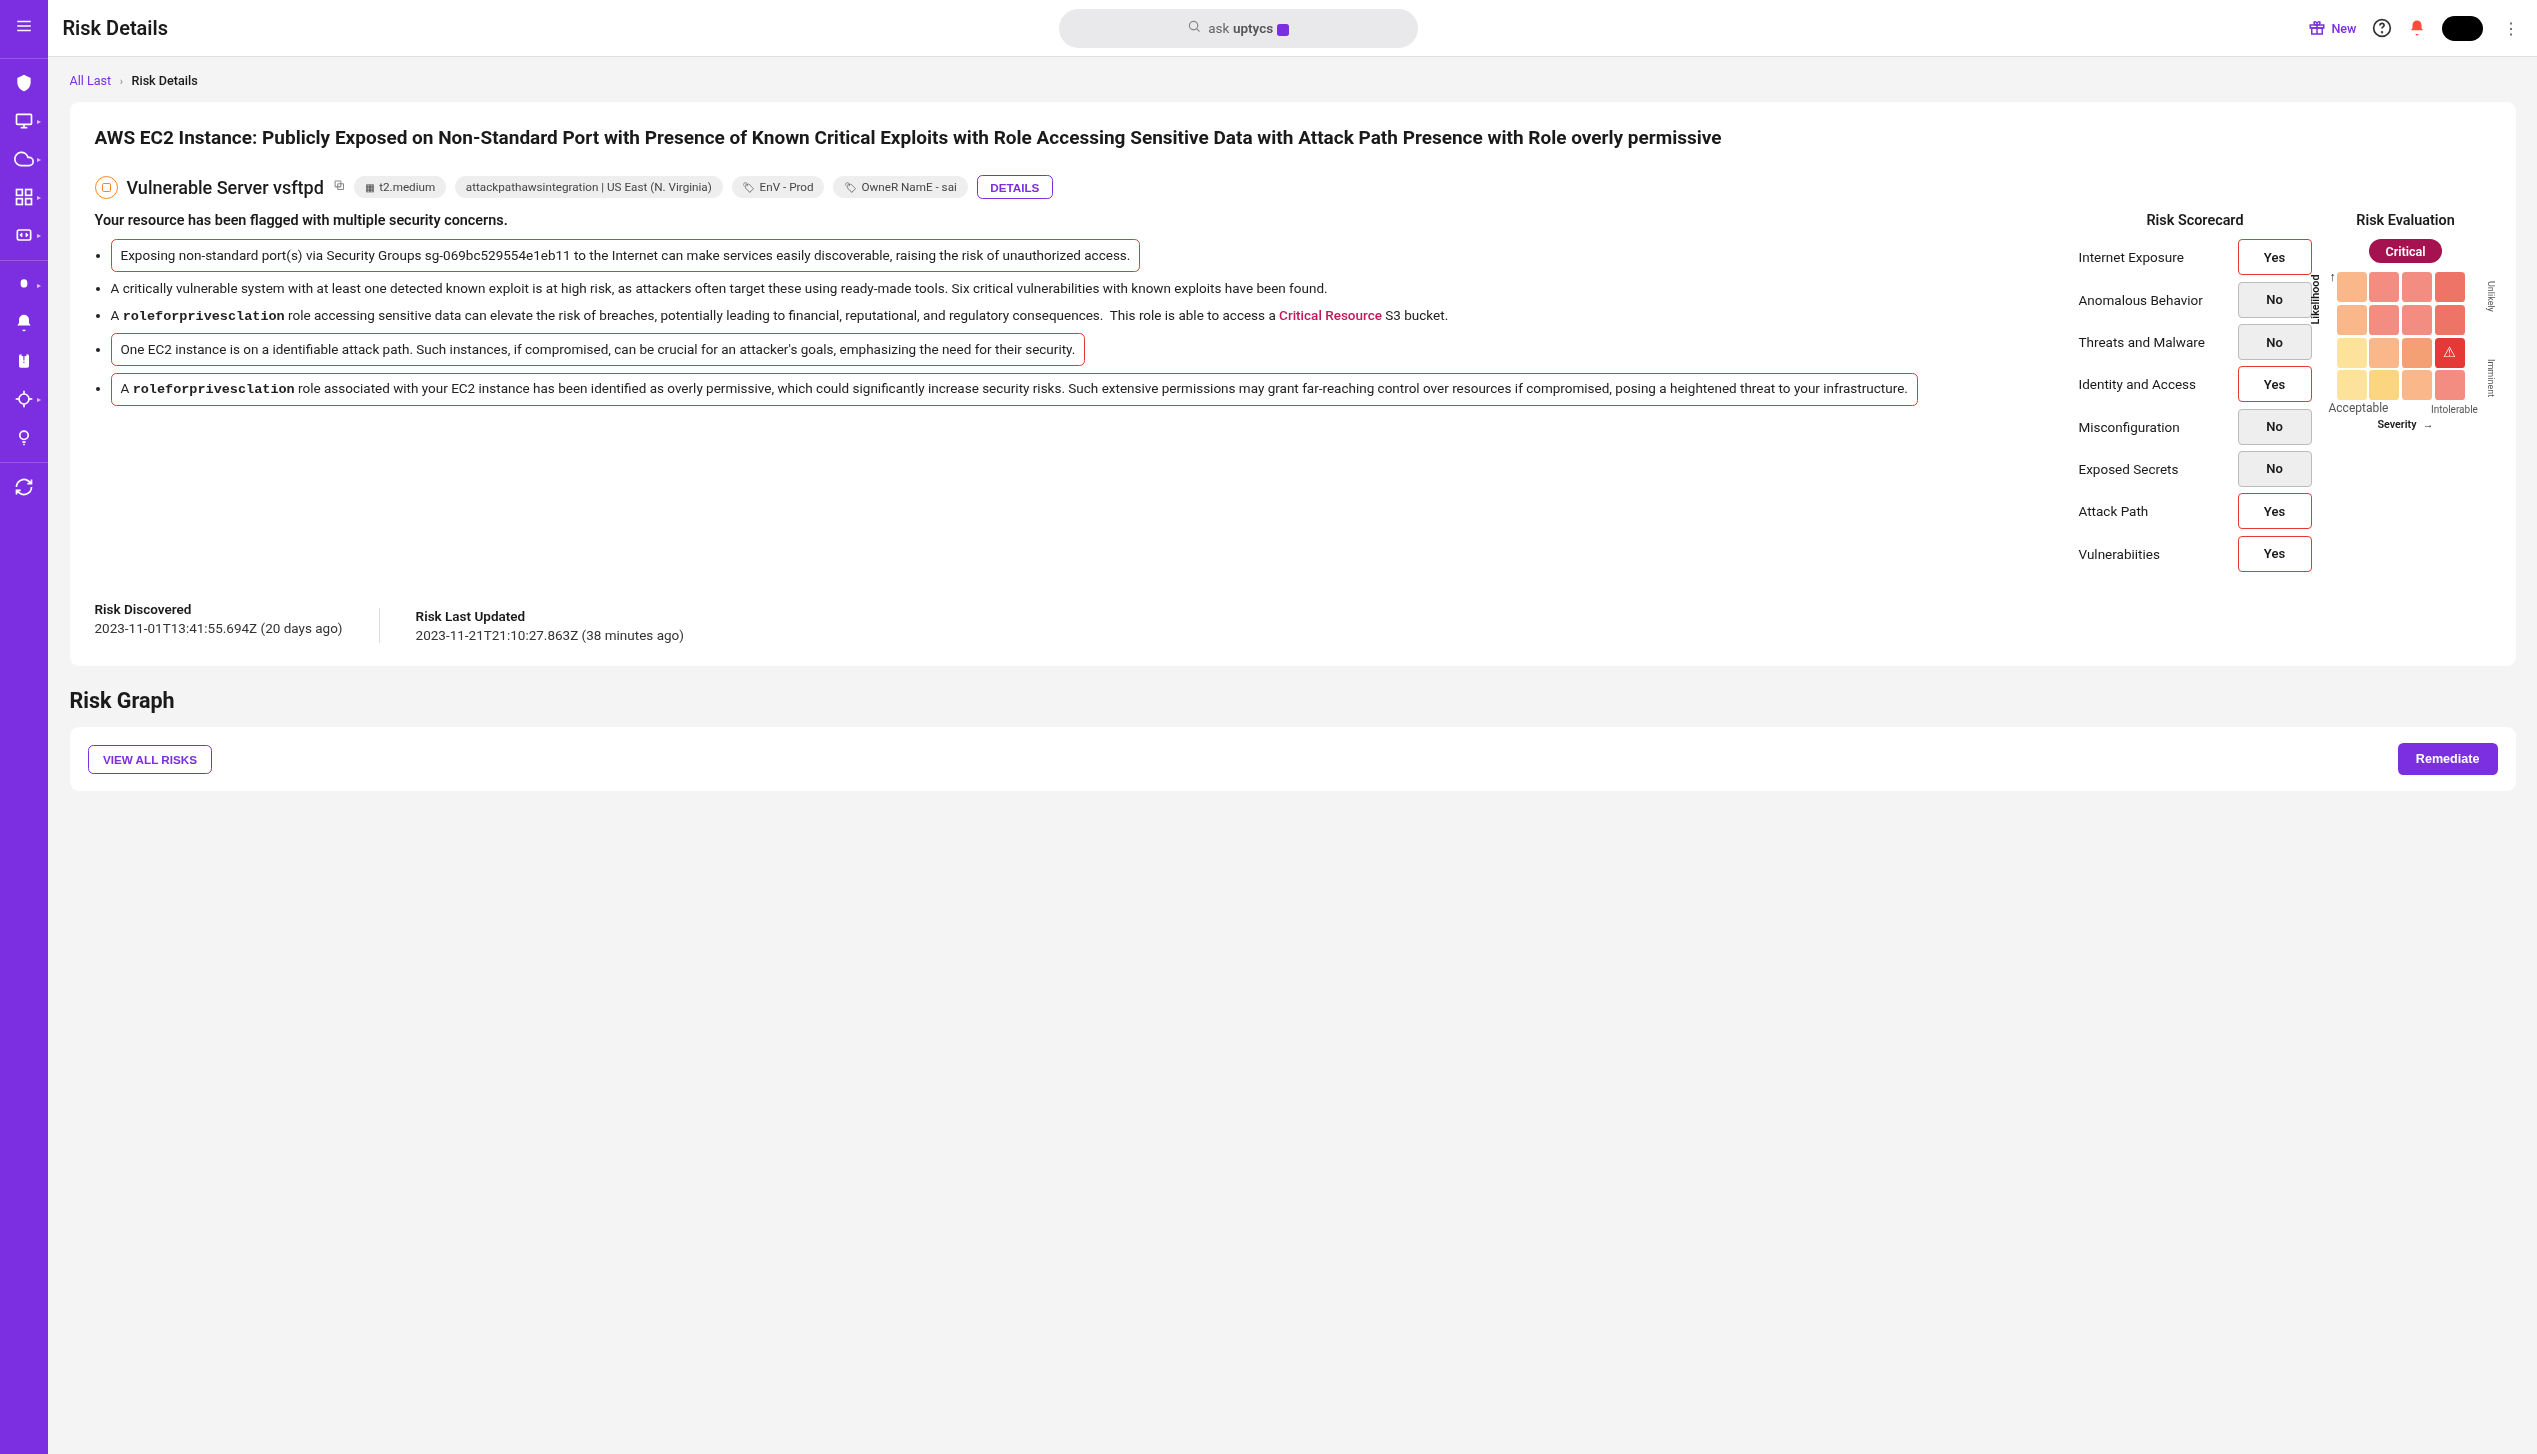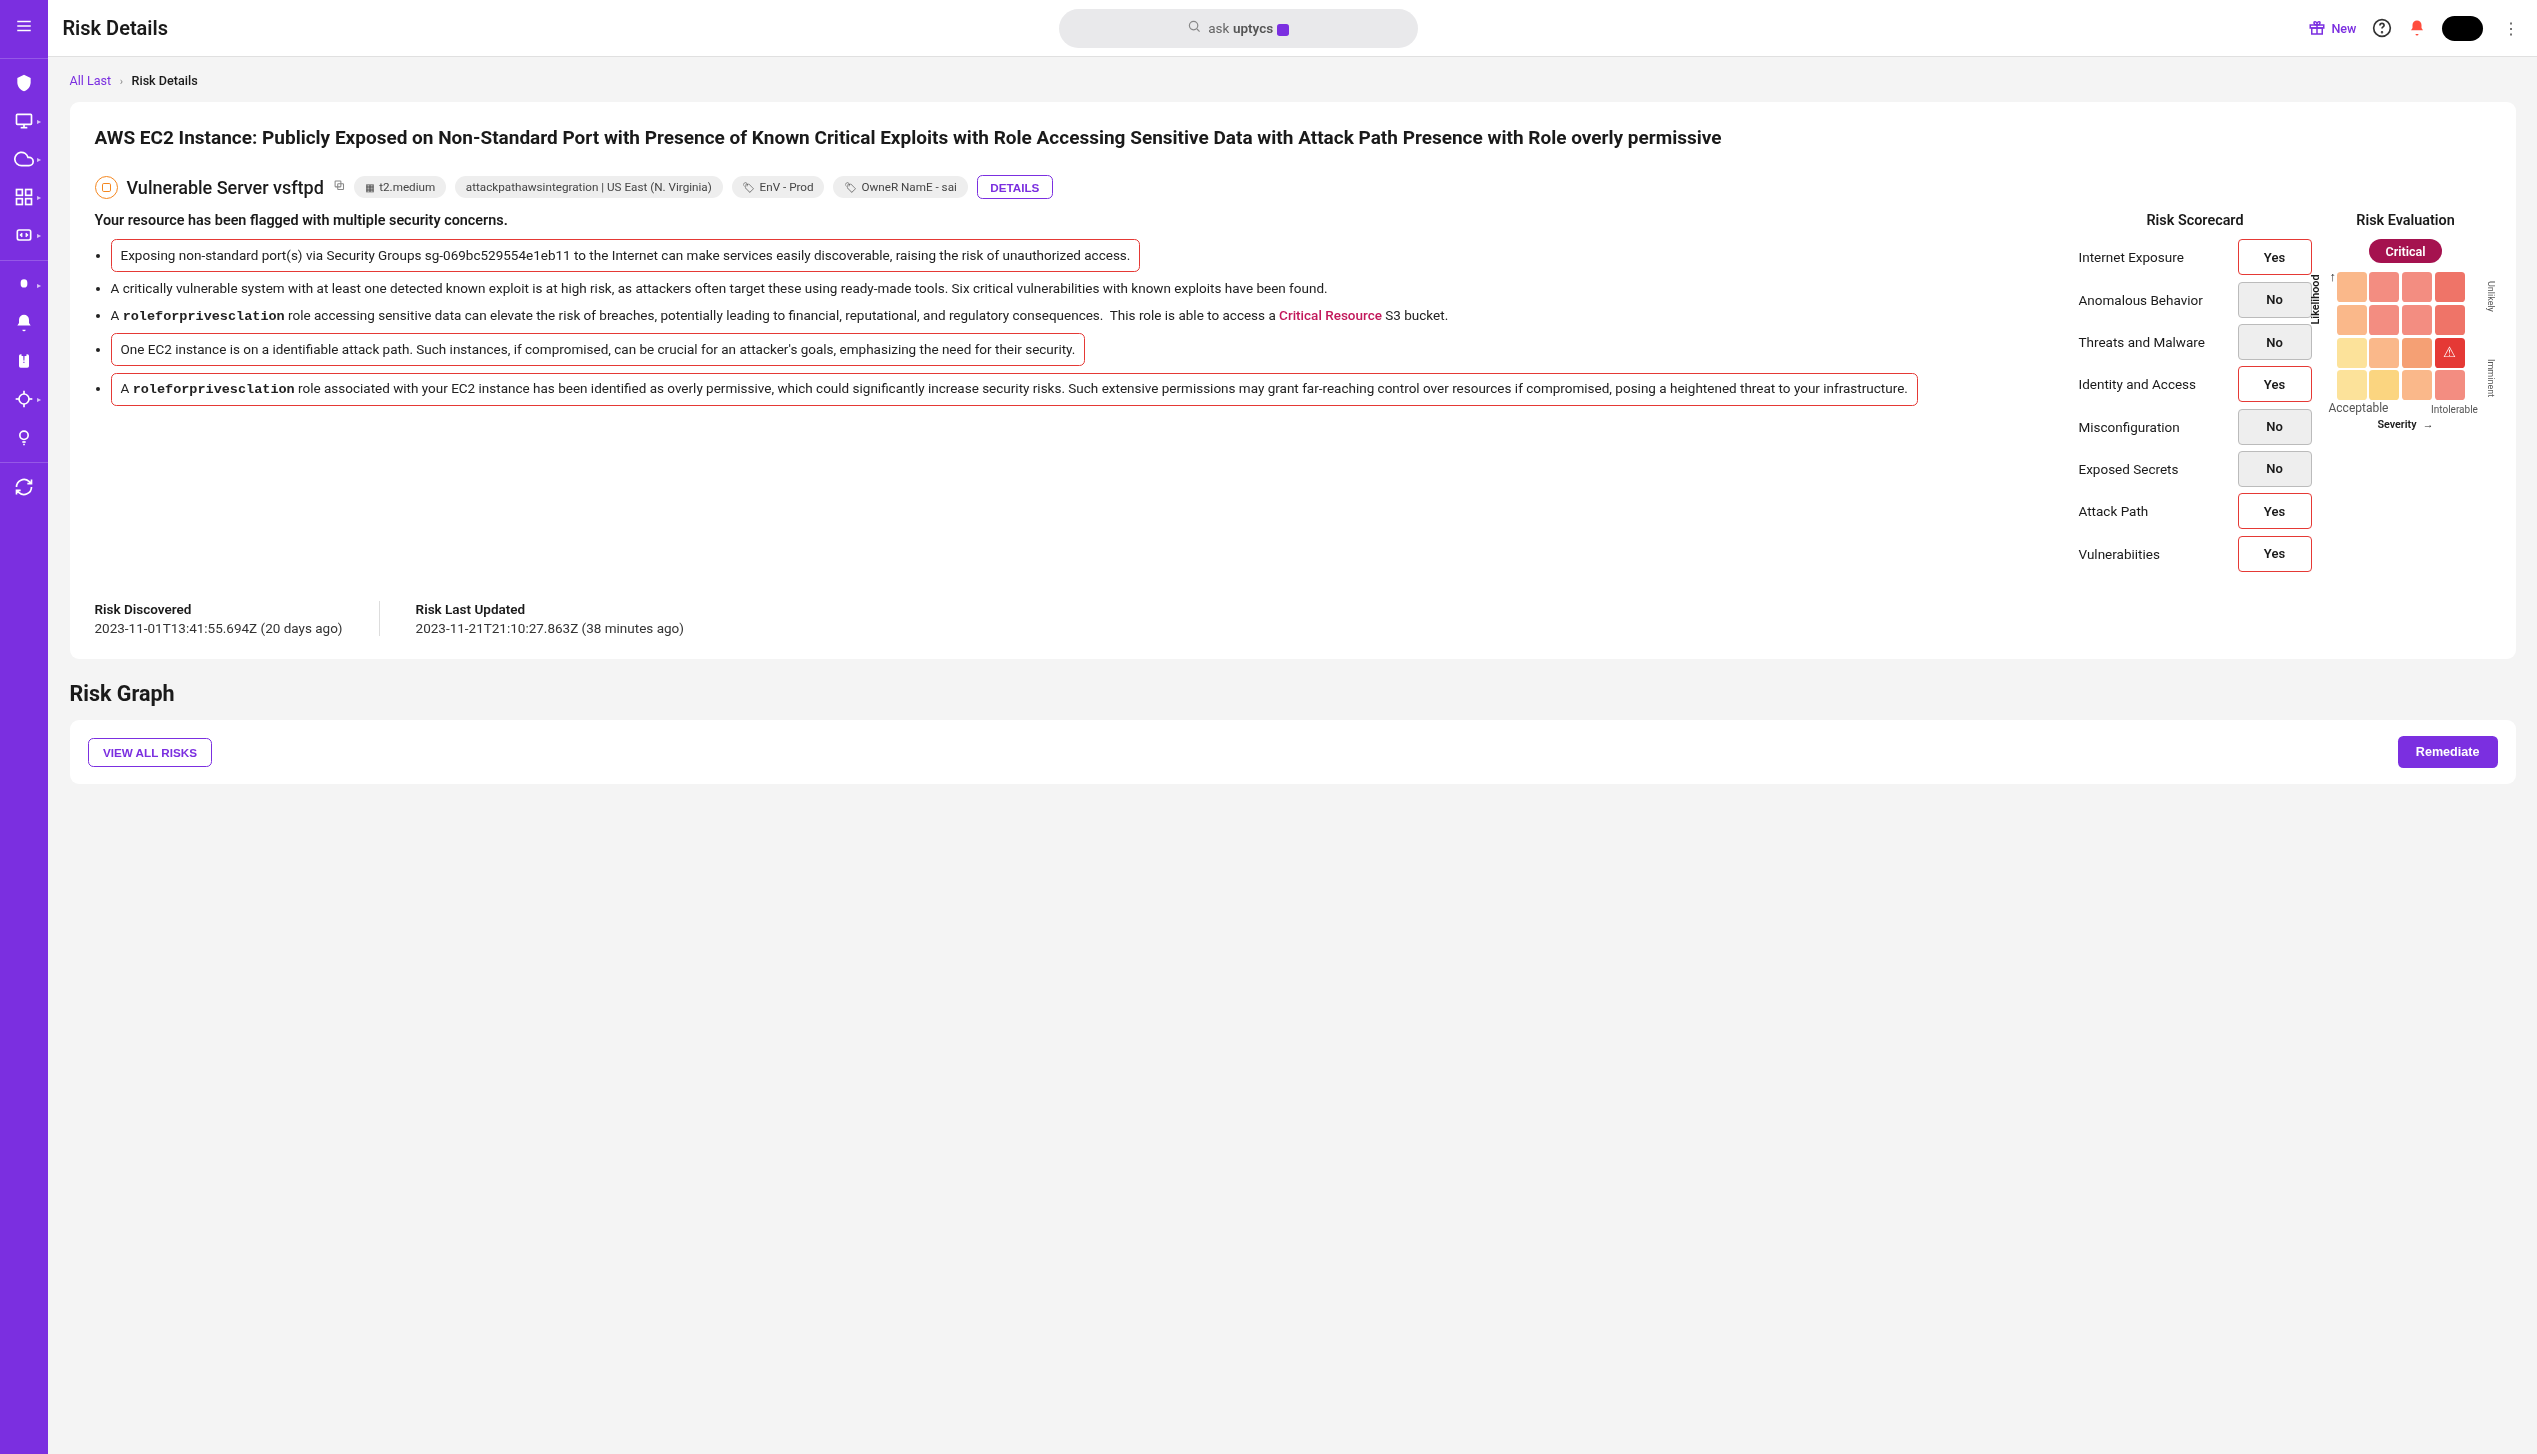--- a/index.html
+++ b/index.html
@@ -132,21 +132,21 @@
 .heat-y-top {
   position: absolute; right: -5.4px; top: 9px; font-size: 9px; color: #555;
   writing-mode: vertical-rl;
 }
 .heat-y-bot {
   position: absolute; right: -5.4px; bottom: 16px; font-size: 9px; color: #555;
   writing-mode: vertical-rl;
 }
 .timestamps { display: flex; margin-top: 23px; }
 .timestamps .col { padding-right: 36px; }
-.timestamps .col + .col { border-left: 0.9px solid #ddd; padding-left: 36px; }
+.timestamps .col + .col { border-left: 0.9px solid #ddd; padding-left: 36px; margin-top: 7px; }
 .ts-label { font-size: 13.5px; font-weight: 600; margin-bottom: 3.6px; }
 .ts-value { font-size: 13.5px; color: #333; }
 .risk-graph-title { font-size: 21.5px; font-weight: 700; margin-bottom: 14.4px; }
 .bottom-actions { display: flex; justify-content: space-between; align-items: center; background: #fff; border-radius: 9px; padding: 16px 18px; }
 .view-all-btn {
   border: 0.9px solid #7B2FE0; color: #7B2FE0; background: #fff; padding: 7.2px 14.4px;
   border-radius: 5.4px; font-weight: 600; font-size: 11.7px; cursor: pointer;
 }
 .remediate-btn {
   background: #7B2FE0; color: #fff; border: none; padding: 9px 18px;

